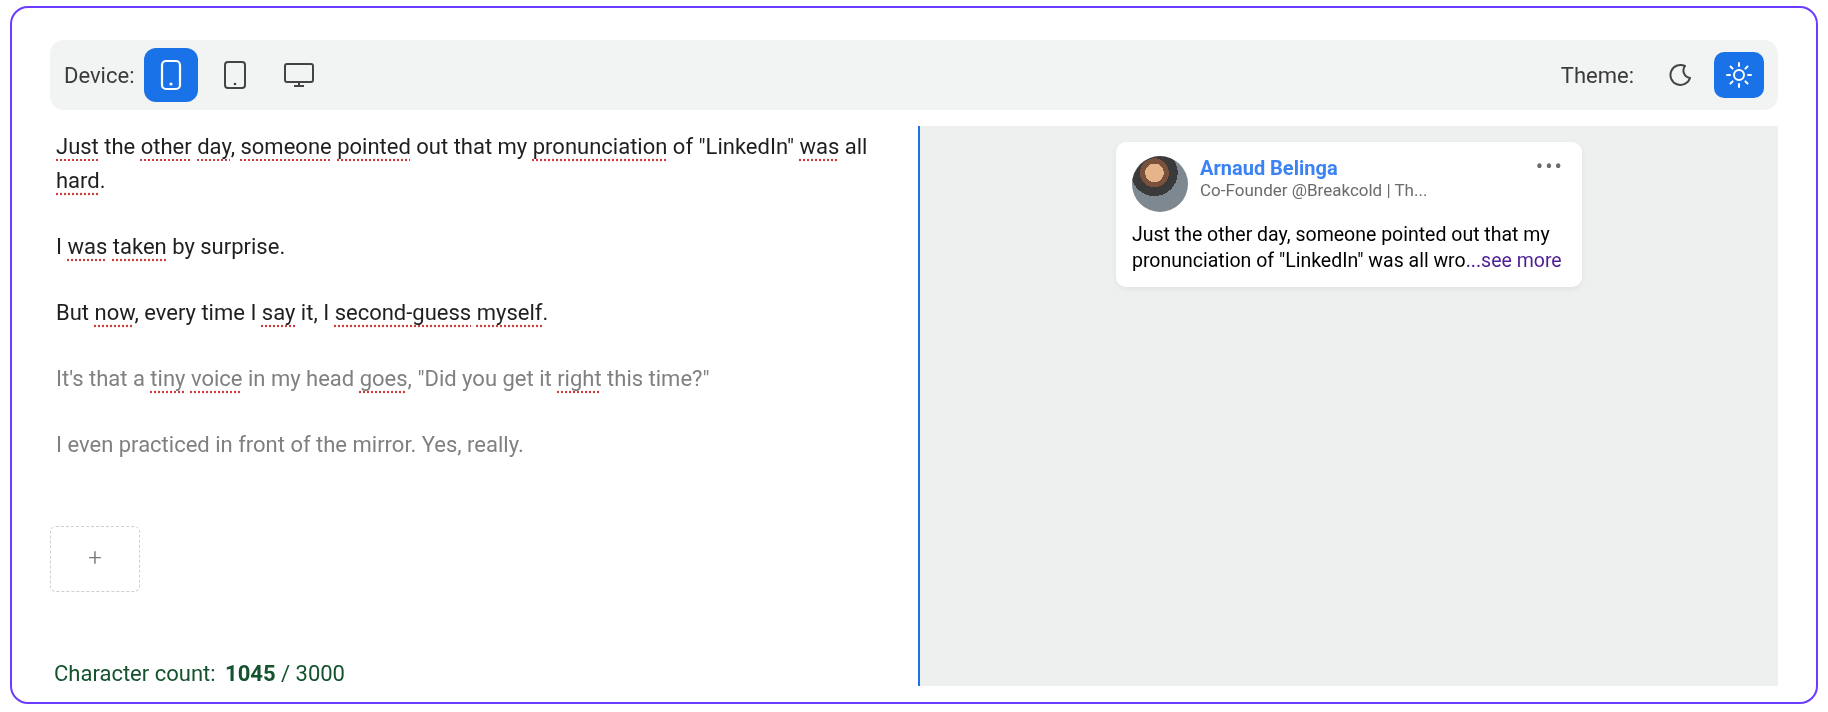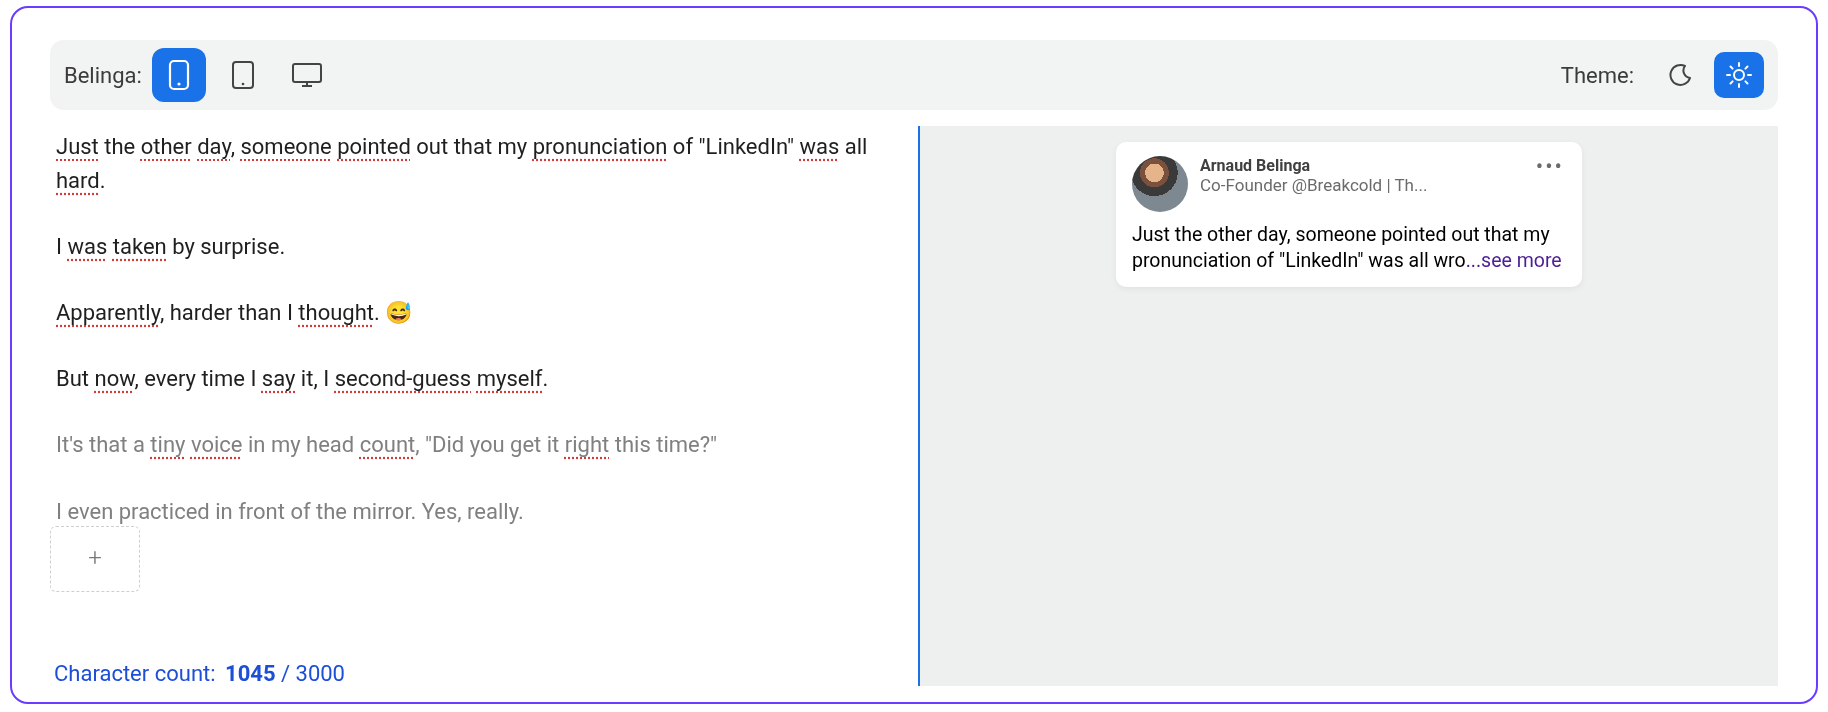--- a/index.html
+++ b/index.html
@@ -84,21 +84,21 @@
     width: 90px; height: 66px;
     border: 1px dashed #cfcfcf;
     border-radius: 6px;
     display:flex; align-items:center; justify-content:center;
     color:#777; font-size:24px; font-weight:300;
     background: rgba(255,255,255,0.6);
     cursor:pointer;
   }
   .char-row {
     font-size: 22px;
-    color:#1d4ed8;
+    color:#14532d;
     padding: 6px 0 0 4px;
   }
   .char-row .cur { font-weight:700; margin-left: 4px; }
 
   .preview-col {
     flex:1;
     background:#eef0ef;
     display:flex;
     justify-content:center;
     align-items:flex-start;
@@ -112,21 +112,21 @@
     padding: 14px 16px 12px 16px;
     color:#000;
   }
   .card-head { display:flex; align-items:flex-start; }
   .avatar {
     width:56px; height:56px; border-radius:50%;
     background: radial-gradient(circle at 40% 30%, #e6b48a 0 18%, #7a513c 18% 28%, #3a3a3a 28% 45%, #7e8890 45% 100%);
     flex: none;
   }
   .who { margin-left: 12px; flex:1; min-width:0; }
-  .author-name { font-size:16px; font-weight:700; color:#404040; }
+  .author-name { font-size:20px; font-weight:700; color:#3b82f6; }
   .headline {
     font-size:17px; color:#6b6b6b; white-space:nowrap; overflow:hidden; text-overflow:ellipsis; max-width: 250px;
   }
   .timeline { font-size:17px; color:#6b6b6b; }
   .dots { font-size:22px; color:#6b6b6b; letter-spacing:2px; line-height:1; cursor:pointer; padding:0 2px; }
   .post-body { font-size:19.5px; line-height:1.35; margin-top:10px; }
   .see-more { color:#4c1d95; cursor:pointer; }
   .stats { display:flex; align-items:center; margin-top:12px; font-size:18px; color:#6b6b6b; }
   .rx-icons { display:flex; }
   .rx { width:22px; height:22px; border-radius:50%; border:2px solid #fff; margin-left:-6px; }
@@ -136,21 +136,21 @@
   .rx.support { background:#da8a3d; }
   .rx-count { margin-left:8px; }
   .stats-spacer { flex:1; }
 </style>
 </head>
 <body>
 
 <div class="frame">
 
   <div class="toolbar">
-    <span class="tb-label">Belinga:</span>
+    <span class="tb-label">Device:</span>
     <div class="device-buttons">
       <div class="dev-btn active">
         <svg width="24" height="32" viewBox="0 0 24 32">
           <rect x="3" y="2" width="18" height="28" rx="4" fill="none" stroke="#fff" stroke-width="2.2"></rect>
           <circle cx="12" cy="25" r="1.6" fill="#fff"></circle>
         </svg>
       </div>
       <div class="dev-btn inactive">
         <svg width="26" height="32" viewBox="0 0 26 32">
           <rect x="3" y="3" width="20" height="26" rx="3" fill="none" stroke="#444" stroke-width="2"></rect>
@@ -195,27 +195,24 @@
 
     <div class="editor-col">
       <div class="editor-area">
         <p>
           <span class="sp">Just</span><span> the </span><span class="sp">other</span><span> </span><span class="sp">day</span><span>, </span><span class="sp">someone</span><span> </span><span class="sp">pointed</span><span> out that my </span><span class="sp">pronunciation</span><span> of "LinkedIn" </span><span class="sp">was</span><span> all </span><span class="sp">hard</span><span>.</span>
         </p>
         <p>
           <span>I </span><span class="sp">was</span><span> </span><span class="sp">taken</span><span> by surprise.</span>
         </p>
         <p>
-          <span class="sp">Apparently</span><span>, harder than I </span><span class="sp">thought</span><span>. 😅</span>
-        </p>
-        <p>
           <span>But </span><span class="sp">now</span><span>, every time I </span><span class="sp">say</span><span> it, I </span><span class="sp">second-guess</span><span> </span><span class="sp">myself</span><span>.</span>
         </p>
         <p class="faded">
-          <span>It's that a </span><span class="sp">tiny</span><span> </span><span class="sp">voice</span><span> in my head </span><span class="sp">count</span><span>, "Did you get it </span><span class="sp">right</span><span> this time?"</span>
+          <span>It's that a </span><span class="sp">tiny</span><span> </span><span class="sp">voice</span><span> in my head </span><span class="sp">goes</span><span>, "Did you get it </span><span class="sp">right</span><span> this time?"</span>
         </p>
         <p class="faded">
           <span>I even practiced in front of the mirror. Yes, really.</span>
         </p>
         <div class="add-box">
           <span>+</span>
         </div>
       </div>
       <div class="char-row">
         <span>Character count:</span>

